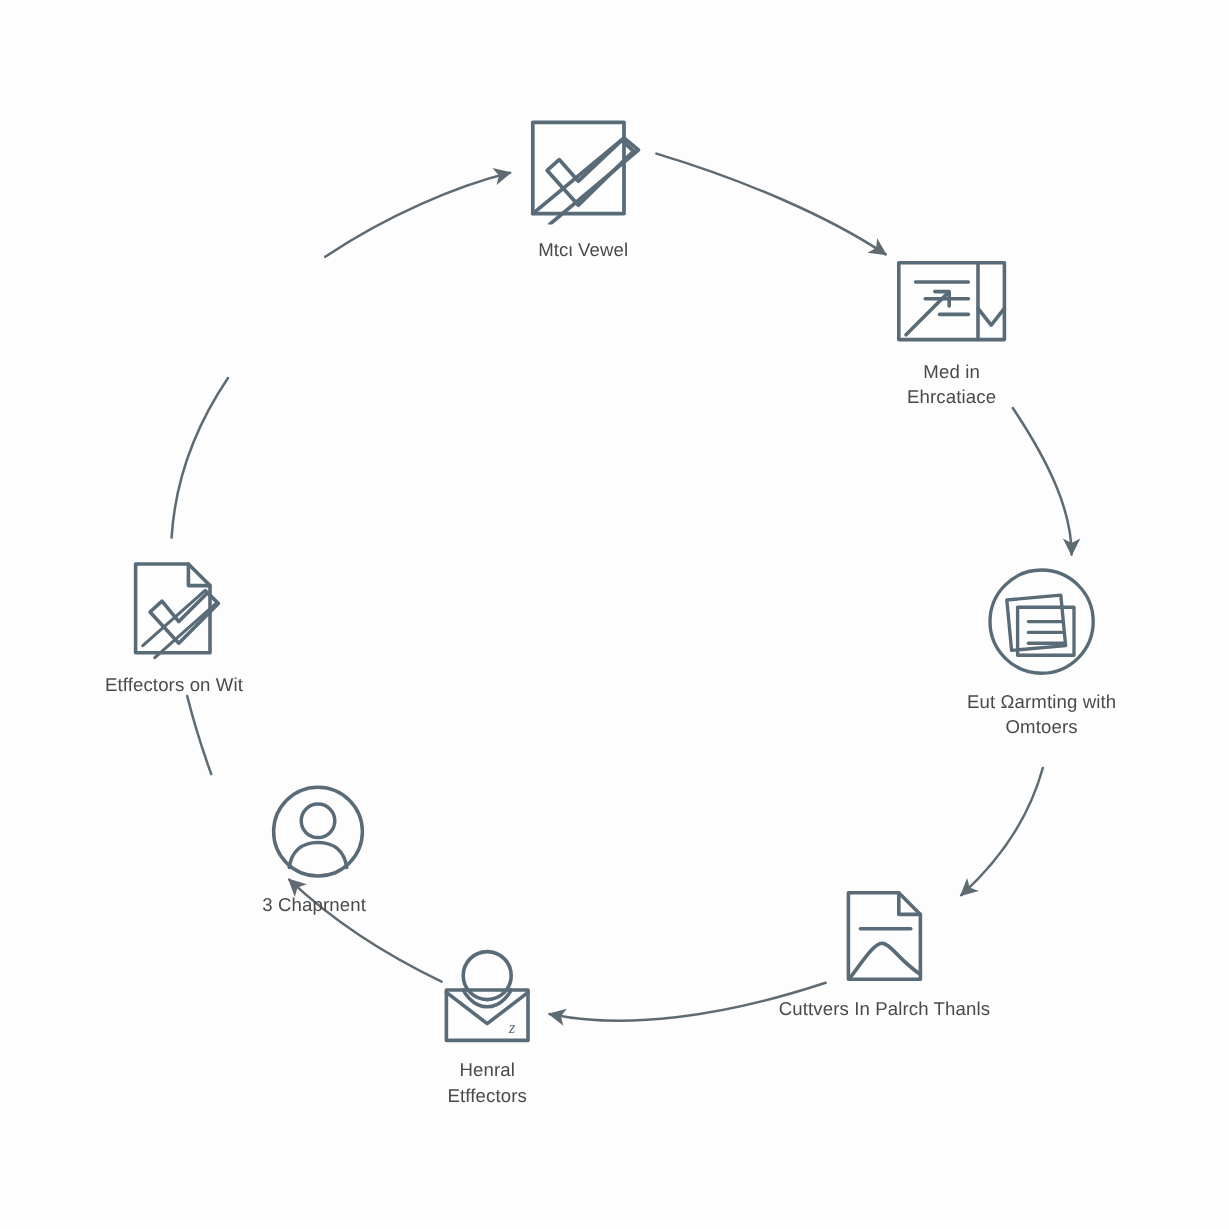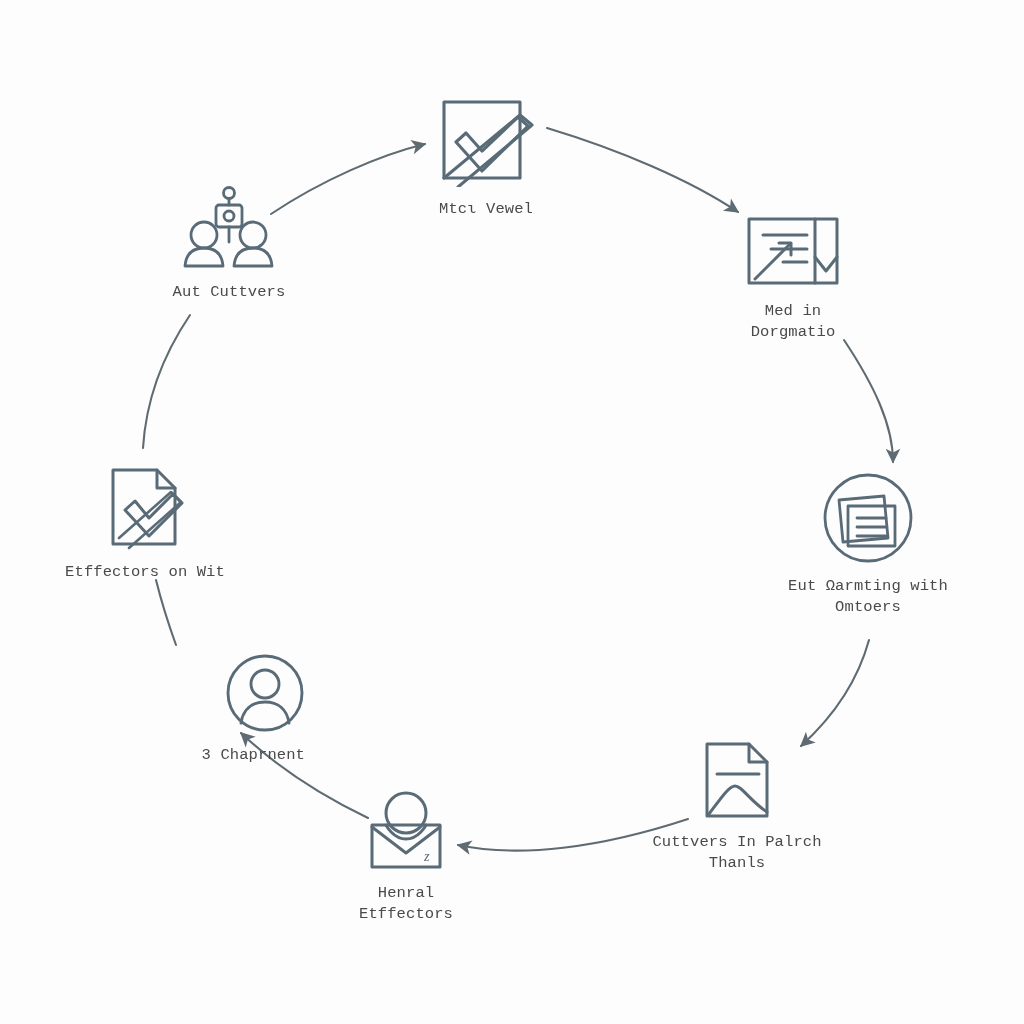--- a/index.html
+++ b/index.html
@@ -39,21 +39,21 @@
     line-height: 0;
   }
   .node .caption {
     margin-top: 12px;
     text-align: center;
     font-size: 15.5px;
     line-height: 1.33;
     color: #4a4a4a;
     letter-spacing: .1px;
     white-space: pre-line;
-    font-family: Liberation Mono, monospace;
+    font-family: Liberation Sans, sans-serif;
   }
 </style>
 </head>
 <body>
 
 <div id="stage">
 
   <svg id="wires" viewBox="0 0 1024 1024">
     <defs>
       <marker id="ah" viewBox="0 0 12 12" refX="10" refY="6" markerWidth="8" markerHeight="8" orient="auto-start-reverse">
@@ -98,21 +98,21 @@
         <line x1="70" y1="6" x2="70" y2="70"></line>
         <path d="M70 44 L81 58 L92 44"></path>
         <line x1="18" y1="22" x2="62" y2="22"></line>
         <line x1="26" y1="36" x2="62" y2="36"></line>
         <line x1="38" y1="49" x2="62" y2="49"></line>
         <path d="M10 66 L44 32"></path>
         <path d="M34 30 L46 30 L46 42"></path>
       </svg>
     </span>
     <span class="caption">Med in
-Dorgmatio</span>
+Ehrcatiace</span>
   </div>
 
   <div class="node" style="left:868px; top:472px;">
     <span class="glyph">
       <svg width="92" height="92" viewBox="0 0 92 92" fill="none" stroke="#5a6b78" stroke-width="2.8" stroke-linejoin="round" stroke-linecap="round">
         <circle cx="46" cy="46" r="43"></circle>
         <path d="M17 28 L62 24 L66 66 L21 70 Z"></path>
         <rect x="26" y="34" width="47" height="40"></rect>
         <line x1="35" y1="46" x2="64" y2="46"></line>
         <line x1="35" y1="55" x2="64" y2="55"></line>
@@ -165,30 +165,14 @@
       <svg width="80" height="84" viewBox="0 0 80 84" fill="none" stroke="#5a6b78" stroke-width="3" stroke-linejoin="round" stroke-linecap="round">
         <path d="M8 4 L52 4 L70 22 L70 78 L8 78 Z"></path>
         <path d="M52 4 L52 22 L70 22"></path>
         <path d="M14 72 L66 26 L76 36 L24 82" stroke-width="2.6"></path>
         <path d="M20 44 L30 35 L44 52 L68 28 L77 37 L44 70 Z"></path>
       </svg>
     </span>
     <span class="caption">Etffectors on Wit</span>
   </div>
 
-  <div class="node" style="left:229px; top:186px;">
-    <span class="glyph">
-      <svg width="92" height="84" viewBox="0 0 92 84" fill="none" stroke="#5a6b78" stroke-width="2.8" stroke-linejoin="round" stroke-linecap="round">
-        <circle cx="46" cy="7" r="5.5"></circle>
-        <line x1="46" y1="13" x2="46" y2="19"></line>
-        <rect x="33" y="19" width="26" height="22" rx="3"></rect>
-        <circle cx="46" cy="30" r="5"></circle>
-        <line x1="46" y1="41" x2="46" y2="56"></line>
-        <circle cx="21" cy="49" r="13"></circle>
-        <path d="M2 80 C3 68 10 62 21 62 C32 62 39 68 40 80 Z"></path>
-        <circle cx="70" cy="49" r="13"></circle>
-        <path d="M51 80 C52 68 59 62 70 62 C81 62 88 68 89 80 Z"></path>
-      </svg>
-    </span>
-    <span class="caption">Aut Cuttvers</span>
-  </div>
 
 </div>
 
 </body></html>

